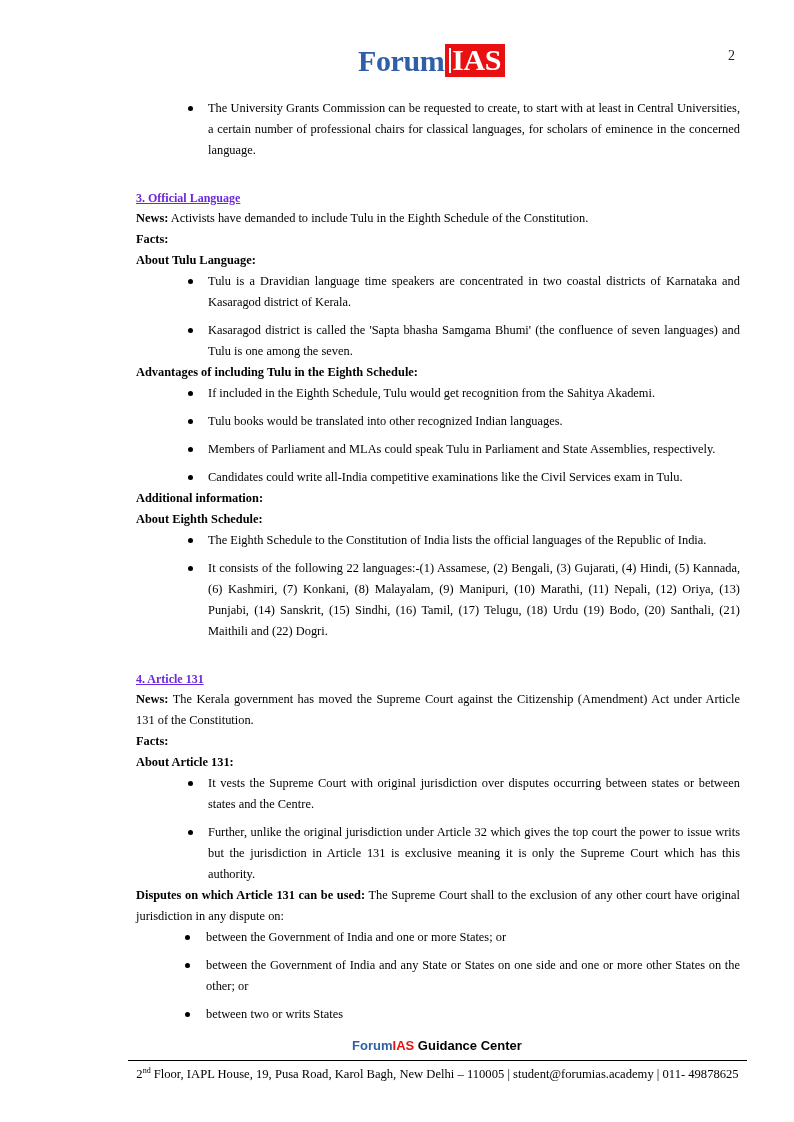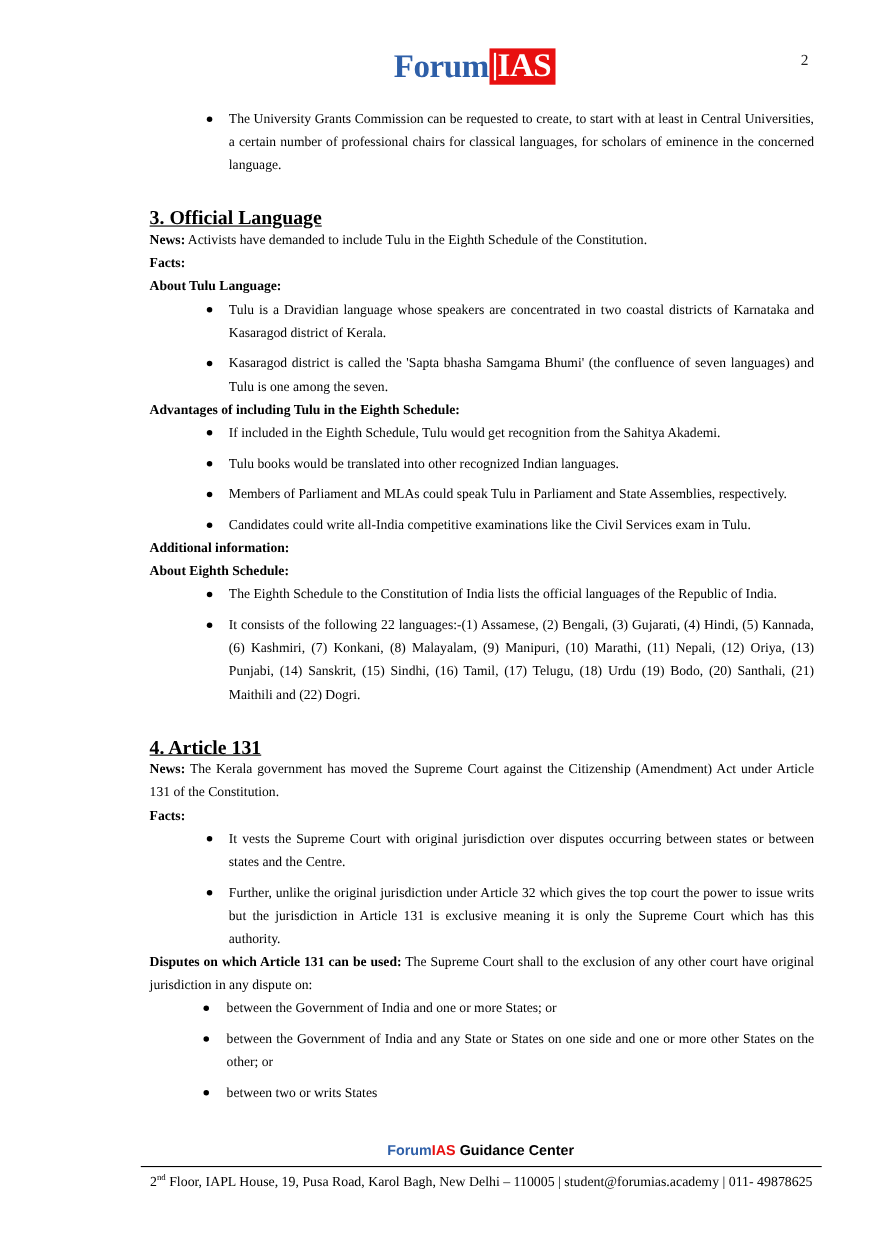--- a/index.html
+++ b/index.html
@@ -90,23 +90,23 @@
   .para-left {
     text-align: left;
     margin: 0;
   }
 
   .lbl {
     font-weight: bold;
   }
 
   h2.section-heading {
-    font-size: 18px;
-    font-weight: bold;
-    color: #000000;
+    font-size: 12px;
+    font-weight: bold;
+    color: #6d28d9;
     margin: 0;
     padding: 0;
     line-height: 20px;
     display: block;
   }
   h2.section-heading .h-txt {
     text-decoration: underline;
     text-underline-offset: 1px;
   }
 
@@ -211,21 +211,21 @@
 
     <h2 class="section-heading"><span class="h-txt">3. Official Language</span></h2>
 
     <p class="para-left"><span class="lbl">News:</span><span> Activists have demanded to include Tulu in the Eighth Schedule of the Constitution.</span></p>
 
     <p class="para-left"><span class="lbl">Facts:</span></p>
 
     <p class="para-left"><span class="lbl">About Tulu Language:</span></p>
 
     <ul class="bullets">
-      <li>Tulu is a Dravidian language whose speakers are concentrated in two coastal districts of Karnataka and Kasaragod district of Kerala.</li>
+      <li>Tulu is a Dravidian language time speakers are concentrated in two coastal districts of Karnataka and Kasaragod district of Kerala.</li>
       <li class="gap">Kasaragod district is called the 'Sapta bhasha Samgama Bhumi' (the confluence of seven languages) and Tulu is one among the seven.</li>
     </ul>
 
     <p class="para-left"><span class="lbl">Advantages of including Tulu in the Eighth Schedule:</span></p>
 
     <ul class="bullets">
       <li>If included in the Eighth Schedule, Tulu would get recognition from the Sahitya Akademi.</li>
       <li class="gap">Tulu books would be translated into other recognized Indian languages.</li>
       <li class="gap">Members of Parliament and MLAs could speak Tulu in Parliament and State Assemblies, respectively.</li>
       <li class="gap">Candidates could write all-India competitive examinations like the Civil Services exam in Tulu.</li>
@@ -241,20 +241,21 @@
     </ul>
 
     <div class="spacer-lg"></div>
 
     <h2 class="section-heading"><span class="h-txt">4. Article 131</span></h2>
 
     <p class="para"><span class="lbl">News:</span><span> The Kerala government has moved the Supreme Court against the Citizenship (Amendment) Act under Article 131 of the Constitution.</span></p>
 
     <p class="para-left"><span class="lbl">Facts:</span></p>
 
+    <p class="para-left"><span class="lbl">About Article 131:</span></p>
 
     <ul class="bullets">
       <li>It vests the Supreme Court with original jurisdiction over disputes occurring between states or between states and the Centre.</li>
       <li class="gap">Further, unlike the original jurisdiction under Article 32 which gives the top court the power to issue writs but the jurisdiction in Article 131 is exclusive meaning it is only the Supreme Court which has this authority.</li>
     </ul>
 
     <p class="para"><span class="lbl">Disputes on which Article 131 can be used:</span><span> The Supreme Court shall to the exclusion of any other court have original jurisdiction in any dispute on:</span></p>
 
     <ul class="bullets deep">
       <li>between the Government of India and one or more States; or</li>

